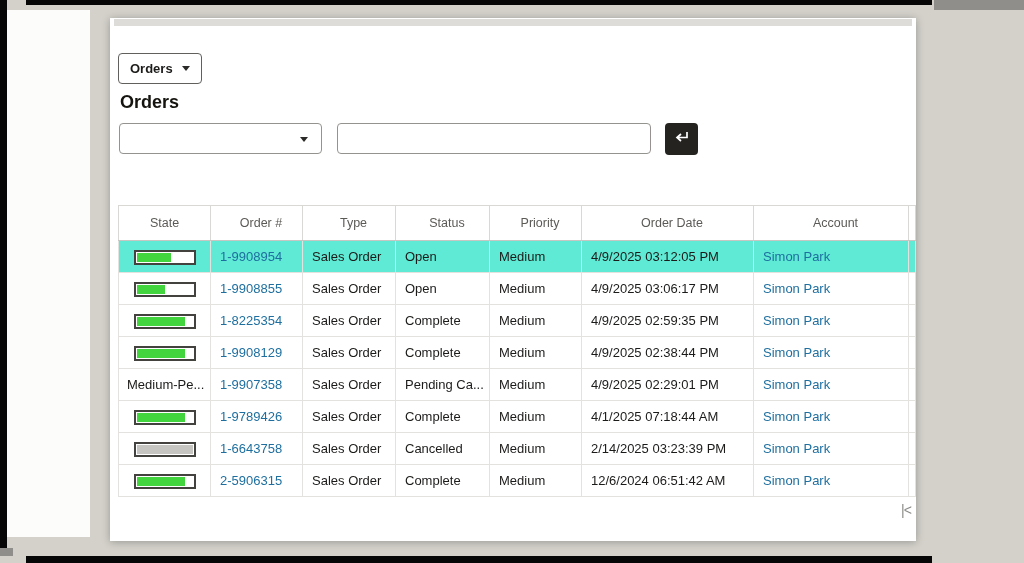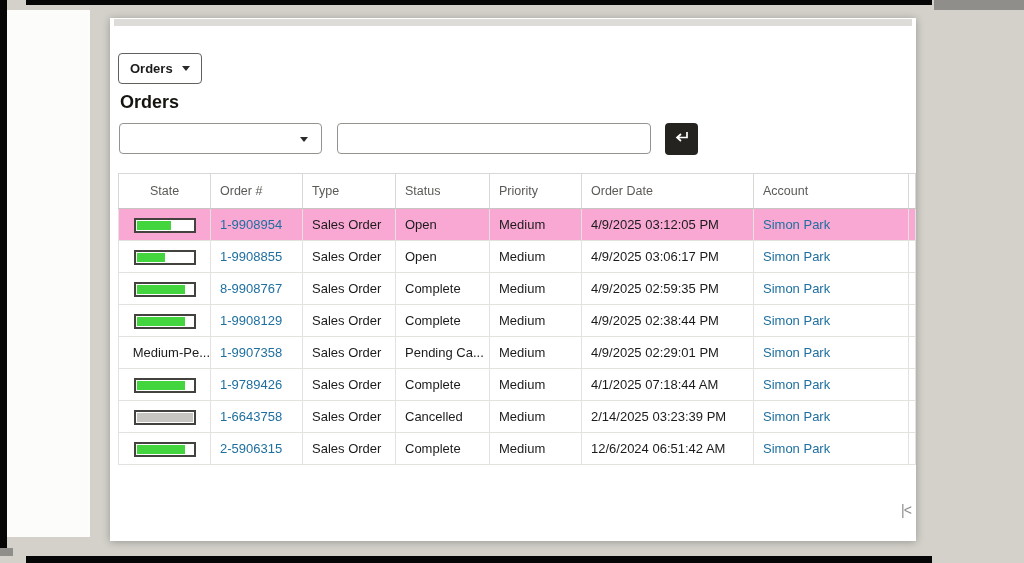--- a/index.html
+++ b/index.html
@@ -47,43 +47,43 @@
     font-size:13px;color:#1c1b1a;padding:0 8px;outline:none;font-family:"Liberation Sans",sans-serif;
   }
   .enter-btn{
     position:absolute;left:555px;top:105px;width:33px;height:32px;box-sizing:border-box;
     background:#25231f;border:none;border-radius:4px;cursor:pointer;
     display:flex;align-items:center;justify-content:center;padding:0;
   }
 
   
   .table-wrap{position:absolute;left:8px;top:155px;width:797px;}
-  table{border-collapse:collapse;table-layout:fixed;width:797px;background:#fff;}
+  table{border-collapse:collapse;table-layout:fixed;width:797px;background:#fff;margin-top:32px;}
   th,td{box-sizing:border-box;overflow:hidden;white-space:nowrap;}
   thead th{
-    height:35px;font-size:12.5px;font-weight:normal;color:#5c5a56;text-align:left;
+    height:35px;font-size:12.5px;font-weight:normal;color:#5c5a56;text-align:center;
     padding:0 0 0 9px;border:1px solid #d9d8d5;border-bottom:1px solid #c7c6c3;background:#fff;cursor:pointer;
   }
   thead th.th-state{text-align:center;padding-left:0;}
   thead th.th-sliver{padding:0;cursor:default;}
   tbody td{
     height:32px;font-size:13px;color:#1c1b1a;
     padding:0 0 0 9px;border:1px solid #e3e2df;background:transparent;
   }
   tbody tr{background:#fff;cursor:pointer;}
-  tbody tr.highlight{background:#f9a8d4;padding-left:8px;}
+  tbody tr.highlight{background:#5eead4;padding-left:8px;}
   td.td-state{padding:0;text-align:center;}
   td.td-sliver{padding:0;}
   .link{color:#1e6f9f;text-decoration:none;cursor:pointer;}
   .meter{
     display:inline-block;width:62px;height:15px;box-sizing:border-box;vertical-align:middle;
     border:2px solid #44423e;background:#fff;padding:1px;text-align:left;
   }
   .meter-fill{display:block;height:100%;}
-  .state-text{display:block;text-align:right;padding-left:8px;color:#1c1b1a;}
+  .state-text{display:block;text-align:left;padding-left:8px;color:#1c1b1a;}
 
   .pager{
     position:absolute;left:791px;top:484px;font-size:14px;color:#8b8a87;
     letter-spacing:-1px;cursor:pointer;user-select:none;
   }
 </style>
 </head>
 <body>
 
 <div class="abs edge-top"></div>
@@ -155,21 +155,21 @@
     <td><a class="link">1-9908855</a></td>
     <td>Sales Order</td>
     <td>Open</td>
     <td>Medium</td>
     <td>4/9/2025 03:06:17 PM</td>
     <td><a class="link">Simon Park</a></td>
     <td class="td-sliver"></td>
   </tr>
           <tr>
     <td class="td-state"><span class="meter"><span class="meter-fill" style="width: 87%; background: rgb(66, 213, 62);"></span></span></td>
-    <td><a class="link">8-9908767</a></td>
+    <td><a class="link">1-8225354</a></td>
     <td>Sales Order</td>
     <td>Complete</td>
     <td>Medium</td>
     <td>4/9/2025 02:59:35 PM</td>
     <td><a class="link">Simon Park</a></td>
     <td class="td-sliver"></td>
   </tr>
           <tr>
     <td class="td-state"><span class="meter"><span class="meter-fill" style="width: 87%; background: rgb(66, 213, 62);"></span></span></td>
     <td><a class="link">1-9908129</a></td>

